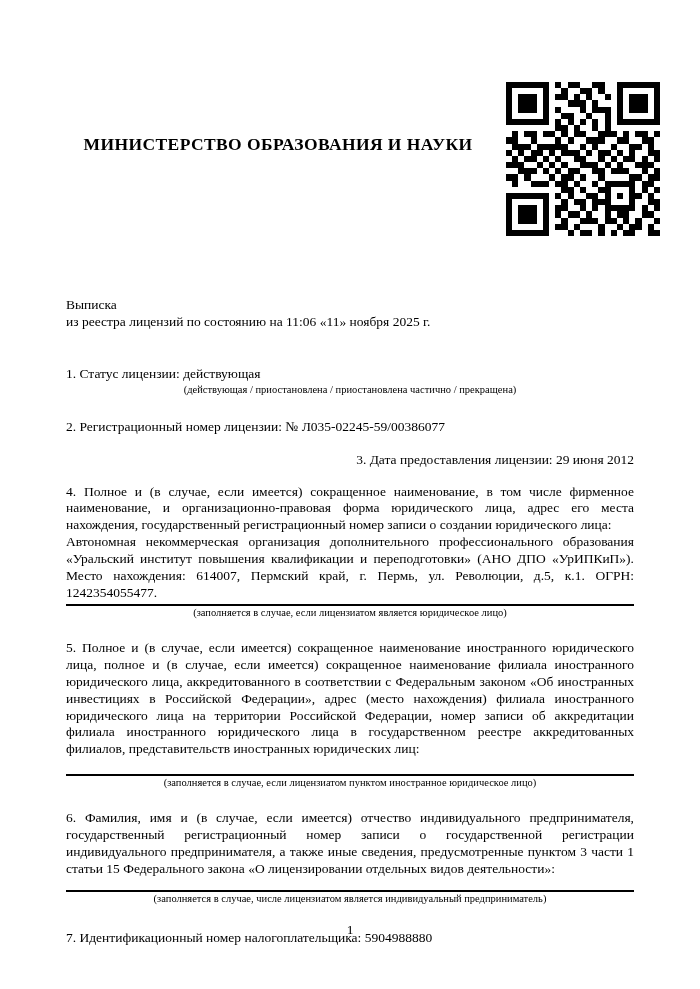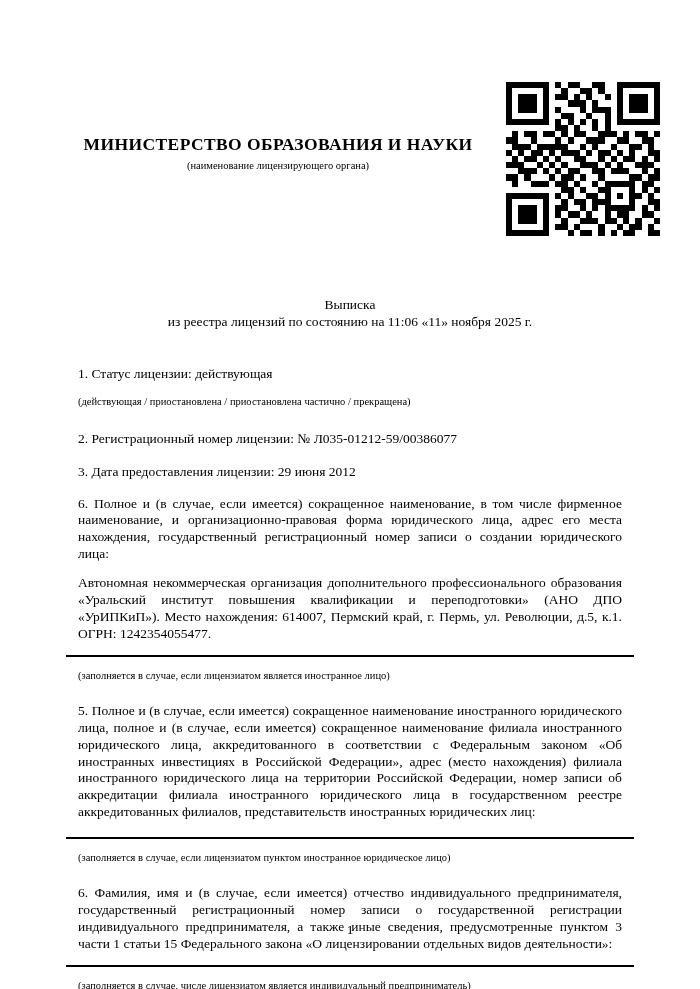--- a/index.html
+++ b/index.html
@@ -25,51 +25,50 @@
   
   .qr{
     position:absolute;left:506px;top:82px;width:154px;height:154px;
   }
   .qr svg{display:block;width:100%;height:100%;}
   
   .docbody{
     position:absolute;left:66px;top:297px;width:568px;
     font-size:13.5px;line-height:16.9px;
   }
-  .doc-title{text-align:center;}
+  .doc-title{text-align:left;}
   .doc-title div{line-height:16.9px;}
-  p{margin:12px;}
+  p{margin:0;}
   .just{text-align:justify;}
   .caption{
-    font-size:10.5px;line-height:14px;
+    font-size:10.5px;line-height:14px;text-align:center;
   }
   .rule{
     border-top:2px solid #000;height:0;margin-top:2px;
   }
   .mt-s1{margin-top:35px;}
   .mt-s2{margin-top:22px;}
-  .mt-16{margin-top:16px;}
+  .mt-16{margin-top:16px;text-align:right;}
   .mt-15{margin-top:15px;}
   .mt-20{margin-top:20px;}
   .mt-24{margin-top:24px;}
   .rule-gap{margin-top:16px;}
   .rule-gap-sm{margin-top:12px;}
   .pagenum{
     position:absolute;left:0;top:922px;width:100%;
     text-align:center;font-size:13.5px;
   }
 </style>
 </head>
 <body>
 
 <div class="page">
 
   <div class="ministry">
     <div class="ministry-line">МИНИСТЕРСТВО ОБРАЗОВАНИЯ И НАУКИ</div>
-    <div class="ministry-caption">(наименование лицензирующего органа)</div>
   </div>
 
   <div class="qr">
       <svg viewBox="0 0 25 25" shape-rendering="crispEdges" xmlns="http://www.w3.org/2000/svg">
         <rect width="25" height="25" fill="#ffffff"></rect>
         <rect x="0" y="0" width="1" height="1" fill="#000000"></rect>
         <rect x="1" y="0" width="1" height="1" fill="#000000"></rect>
         <rect x="2" y="0" width="1" height="1" fill="#000000"></rect>
         <rect x="3" y="0" width="1" height="1" fill="#000000"></rect>
         <rect x="4" y="0" width="1" height="1" fill="#000000"></rect>
@@ -406,28 +405,28 @@
   <div class="docbody">
 
     <div class="doc-title">
       <div>Выписка</div>
       <div>из реестра лицензий по состоянию на 11:06 «11» ноября 2025 г.</div>
     </div>
 
     <p class="mt-s1">1. Статус лицензии: действующая</p>
     <p class="caption">(действующая / приостановлена / приостановлена частично / прекращена)</p>
 
-    <p class="mt-s2">2. Регистрационный номер лицензии: № Л035-01212-59/00386077</p>
+    <p class="mt-s2">2. Регистрационный номер лицензии: № Л035-02245-59/00386077</p>
 
     <p class="mt-16">3. Дата предоставления лицензии: 29 июня 2012</p>
 
-    <p class="just mt-15">6. Полное и (в случае, если имеется) сокращенное наименование, в том числе фирменное наименование, и организационно-правовая форма юридического лица, адрес его места нахождения, государственный регистрационный номер записи о создании юридического лица:</p>
+    <p class="just mt-15">4. Полное и (в случае, если имеется) сокращенное наименование, в том числе фирменное наименование, и организационно-правовая форма юридического лица, адрес его места нахождения, государственный регистрационный номер записи о создании юридического лица:</p>
     <p class="just">Автономная некоммерческая организация дополнительного профессионального образования «Уральский институт повышения квалификации и переподготовки» (АНО ДПО «УрИПКиП»). Место нахождения: 614007, Пермский край, г. Пермь, ул. Революции, д.5, к.1. ОГРН: 1242354055477.</p>
     <div class="rule"></div>
-    <p class="caption">(заполняется в случае, если лицензиатом является иностранное лицо)</p>
+    <p class="caption">(заполняется в случае, если лицензиатом является юридическое лицо)</p>
 
     <p class="just mt-20">5. Полное и (в случае, если имеется) сокращенное наименование иностранного юридического лица, полное и (в случае, если имеется) сокращенное наименование филиала иностранного юридического лица, аккредитованного в соответствии с Федеральным законом «Об иностранных инвестициях в Российской Федерации», адрес (место нахождения) филиала иностранного юридического лица на территории Российской Федерации, номер записи об аккредитации филиала иностранного юридического лица в государственном реестре аккредитованных филиалов, представительств иностранных юридических лиц:</p>
     <div class="rule rule-gap"></div>
     <p class="caption">(заполняется в случае, если лицензиатом пунктом иностранное юридическое лицо)</p>
 
     <p class="just mt-20">6. Фамилия, имя и (в случае, если имеется) отчество индивидуального предпринимателя, государственный регистрационный номер записи о государственной регистрации индивидуального предпринимателя, а также иные сведения, предусмотренные пунктом 3 части 1 статьи 15 Федерального закона «О лицензировании отдельных видов деятельности»:</p>
     <div class="rule rule-gap-sm"></div>
     <p class="caption">(заполняется в случае, числе лицензиатом является индивидуальный предприниматель)</p>
 
     <p class="mt-24">7. Идентификационный номер налогоплательщика: 5904988880</p>

